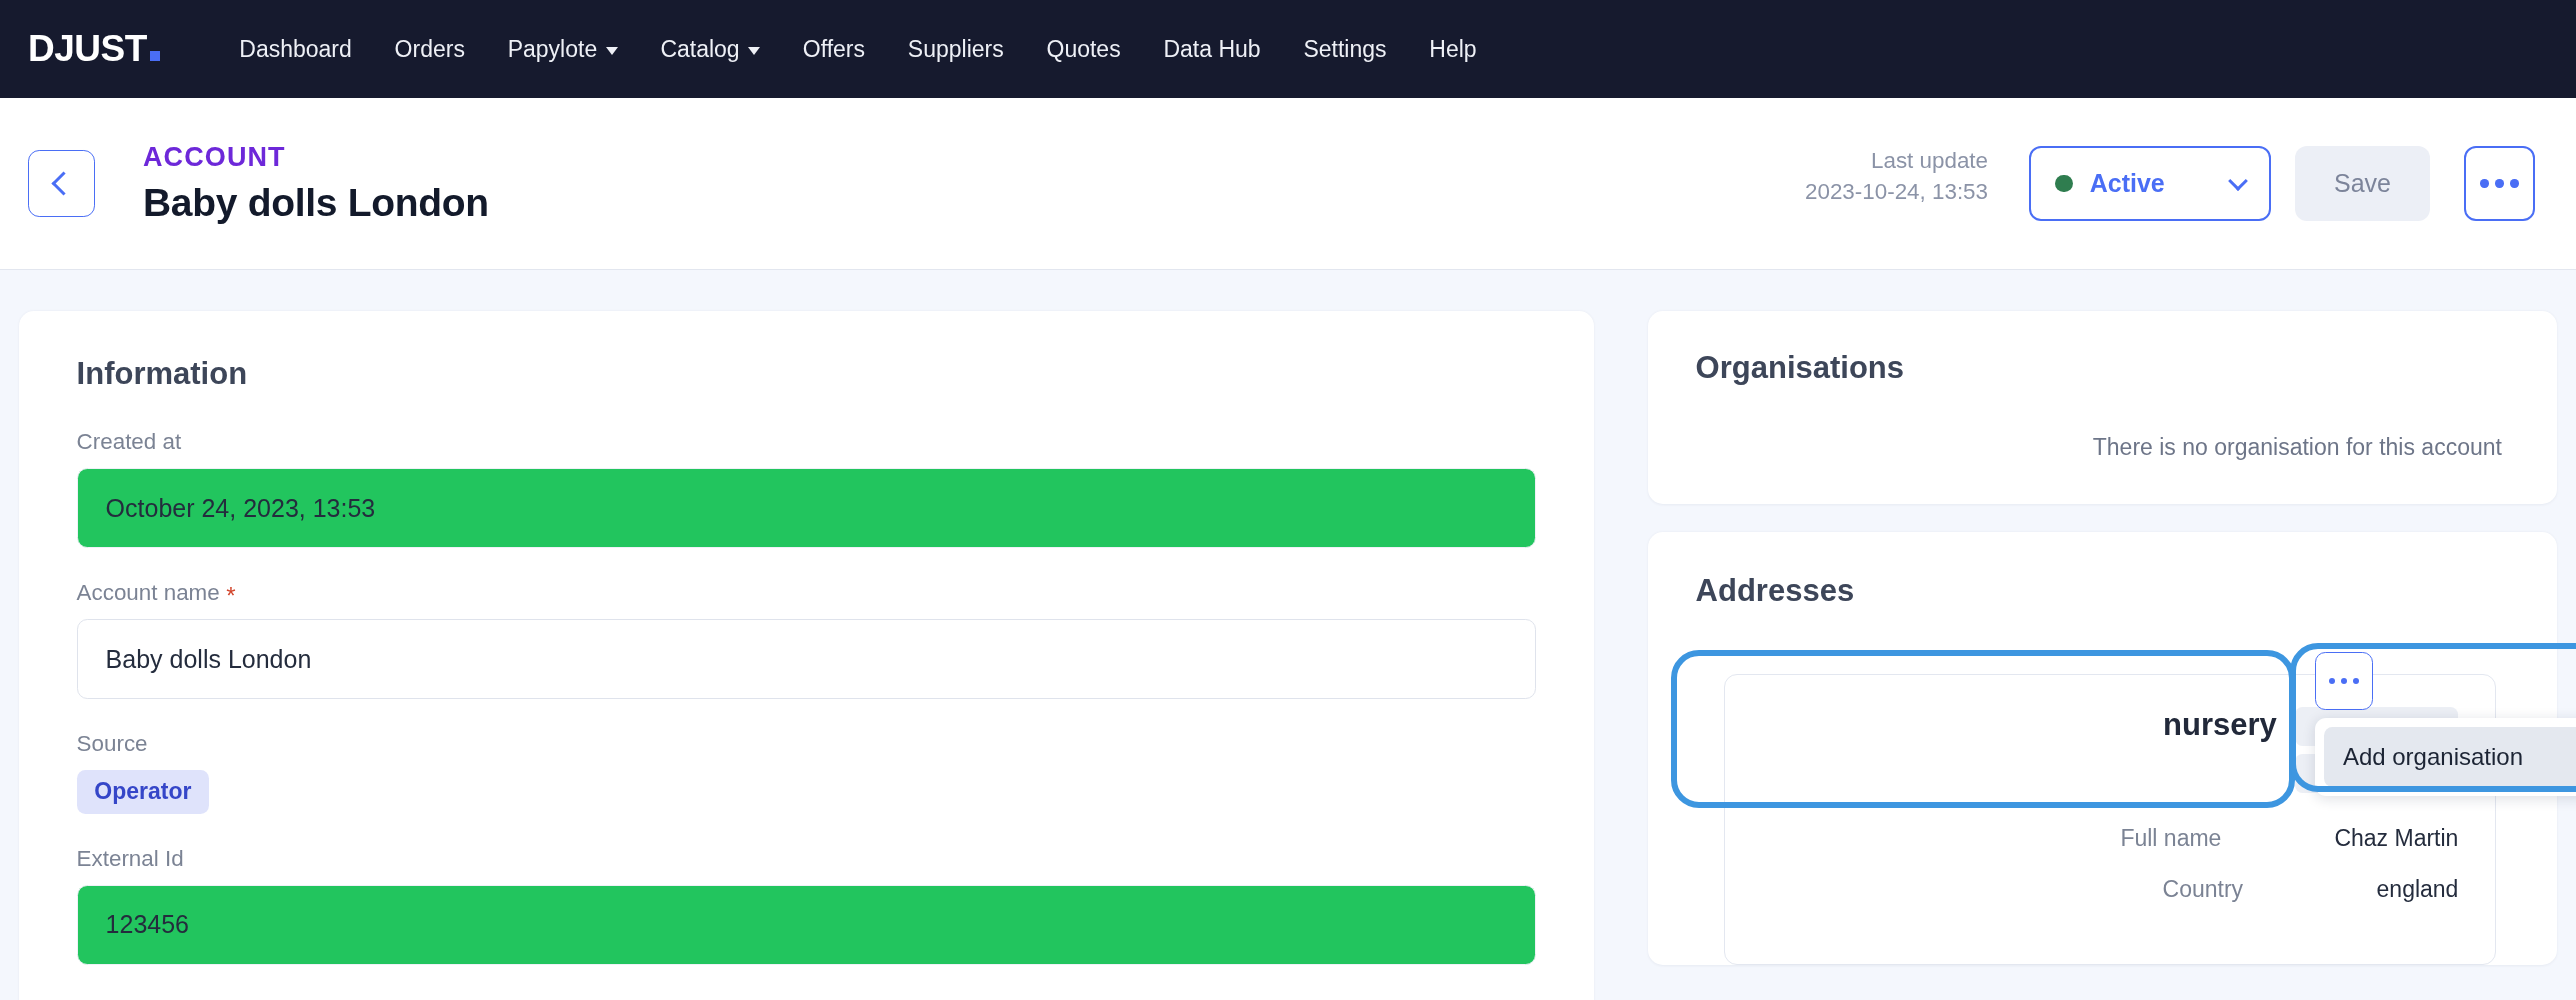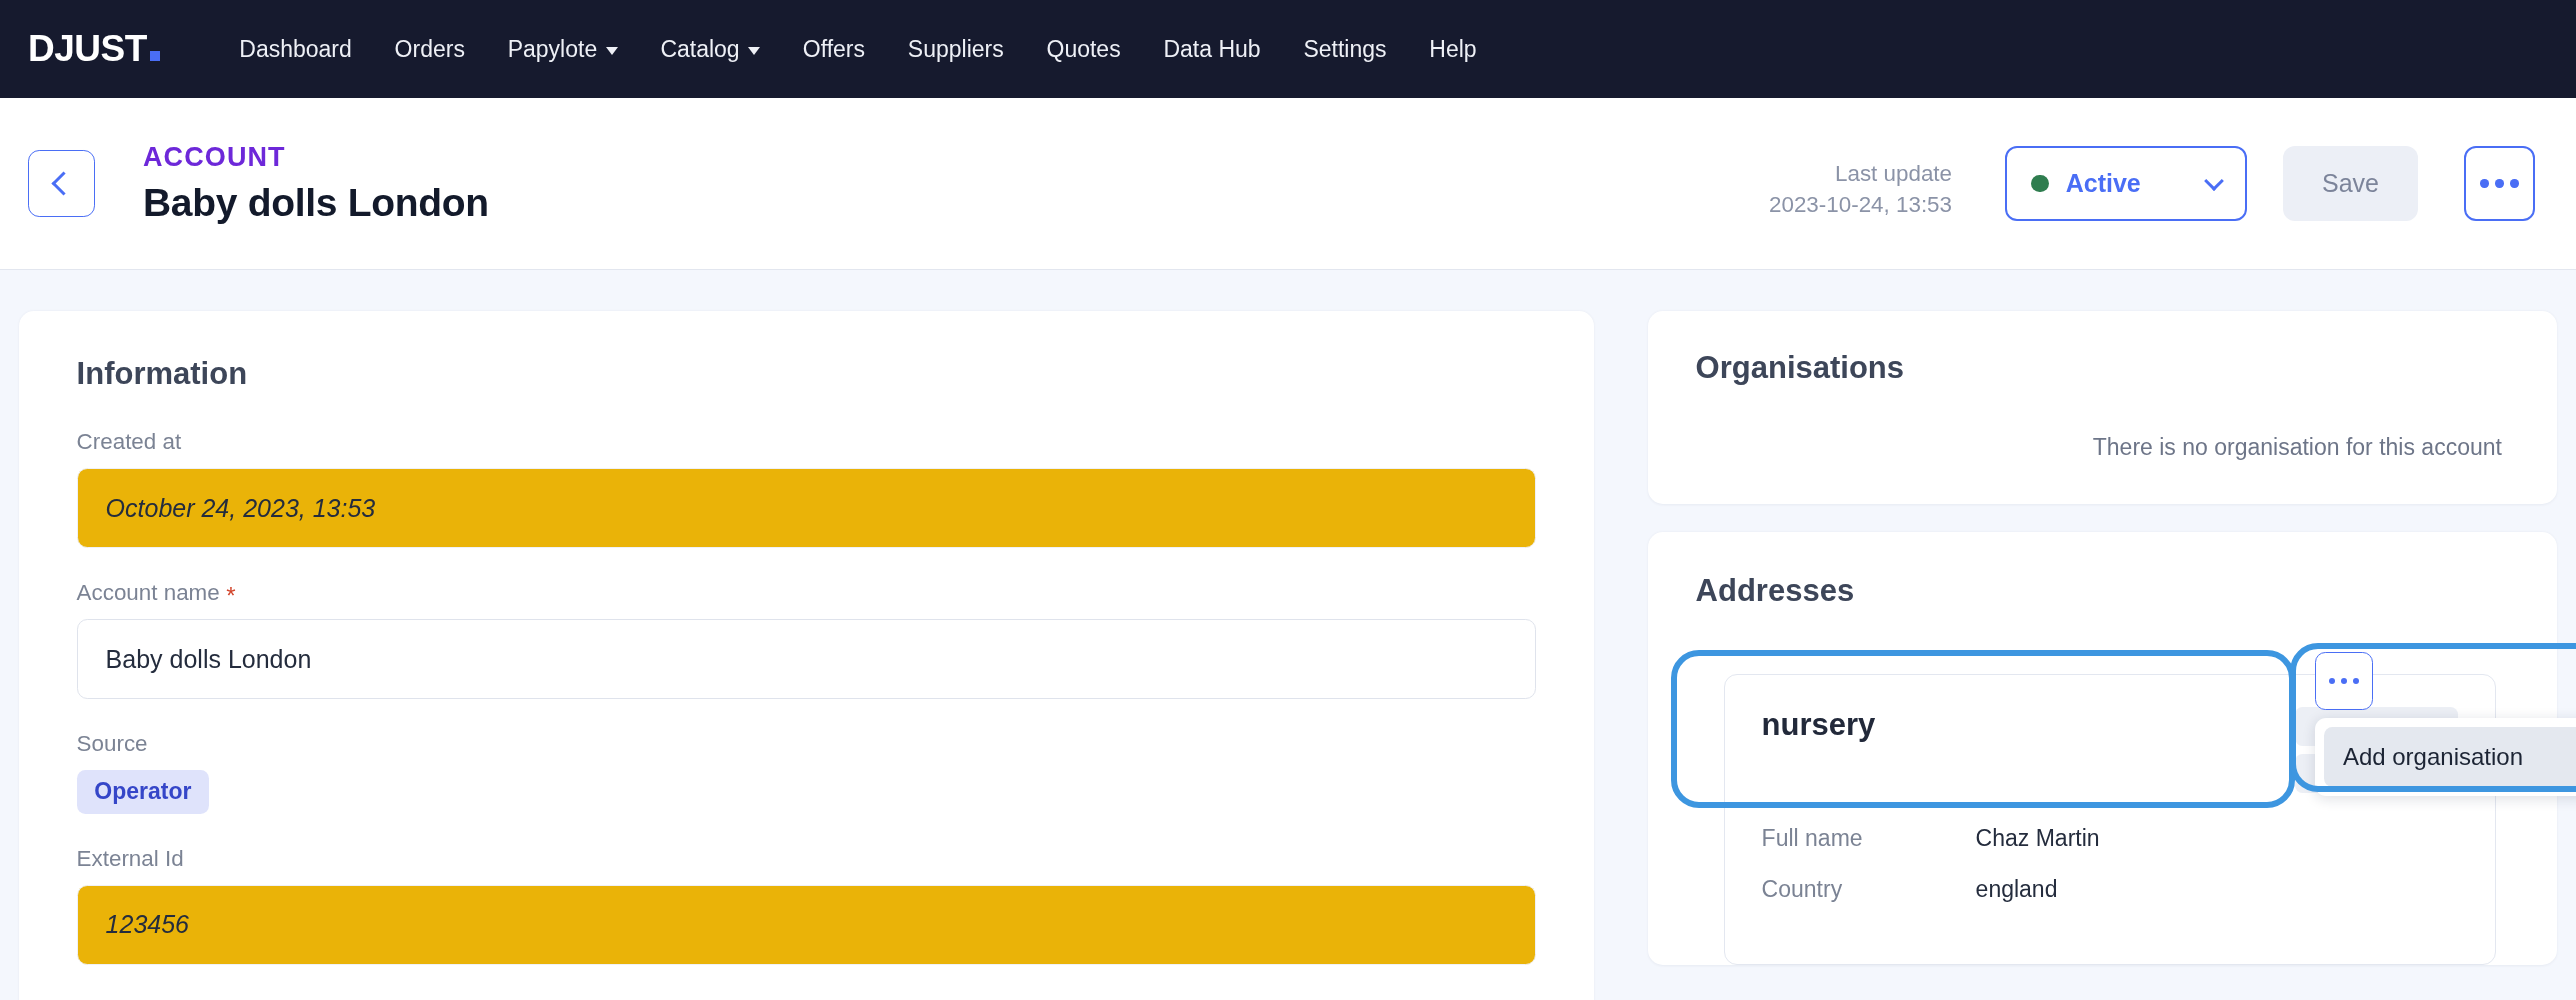--- a/index.html
+++ b/index.html
@@ -146,22 +146,22 @@
   .page-title {
     font-size: 39px;
     font-weight: 700;
     color: #131a2b;
     letter-spacing: -0.3px;
   }
 
   .header-actions {
     margin-left: auto;
     display: flex;
-    align-items: flex-end;
-    gap: 12px;
+    align-items: flex-start;
+    gap: 0;
   }
   .last-update {
     text-align: right;
     color: #8b93a7;
     font-size: 22.4px;
     line-height: 1.38;
     margin-right: 41px;
     white-space: nowrap;
   }
 
@@ -268,24 +268,23 @@
     height: 80px;
     border-radius: 10.3px;
     font-size: 25px;
     font-family: inherit;
     color: #1c2434;
     padding: 0 28px;
     display: flex;
     align-items: center;
   }
   .input-readonly {
-    background: #eab308;
+    background: #22c55e;
     border: 0.9px solid #eff1f7;
     color: #242c3d;
-    font-style: italic;
   }
   .input-editable {
     background: #ffffff;
     border: 1.3px solid #dfe3ec;
     color: #242c3d;
   }
 
   .badge-source {
     display: inline-flex;
     align-items: center;
@@ -321,20 +320,21 @@
   }
 
   .addr-box {
     border: 1.4px solid #e3e7f0;
     border-radius: 13px;
     padding: 32px 37px 37px 37px;
     margin-left: 28px;
     margin-right: 13px;
     display: flex;
     flex-direction: column;
+    align-items: flex-end;
   }
   .addr-head {
     display: flex;
     align-items: flex-start;
     justify-content: space-between;
     gap: 18.6px;
     margin-bottom: 32px;
   }
   .addr-name {
     font-size: 31px;

